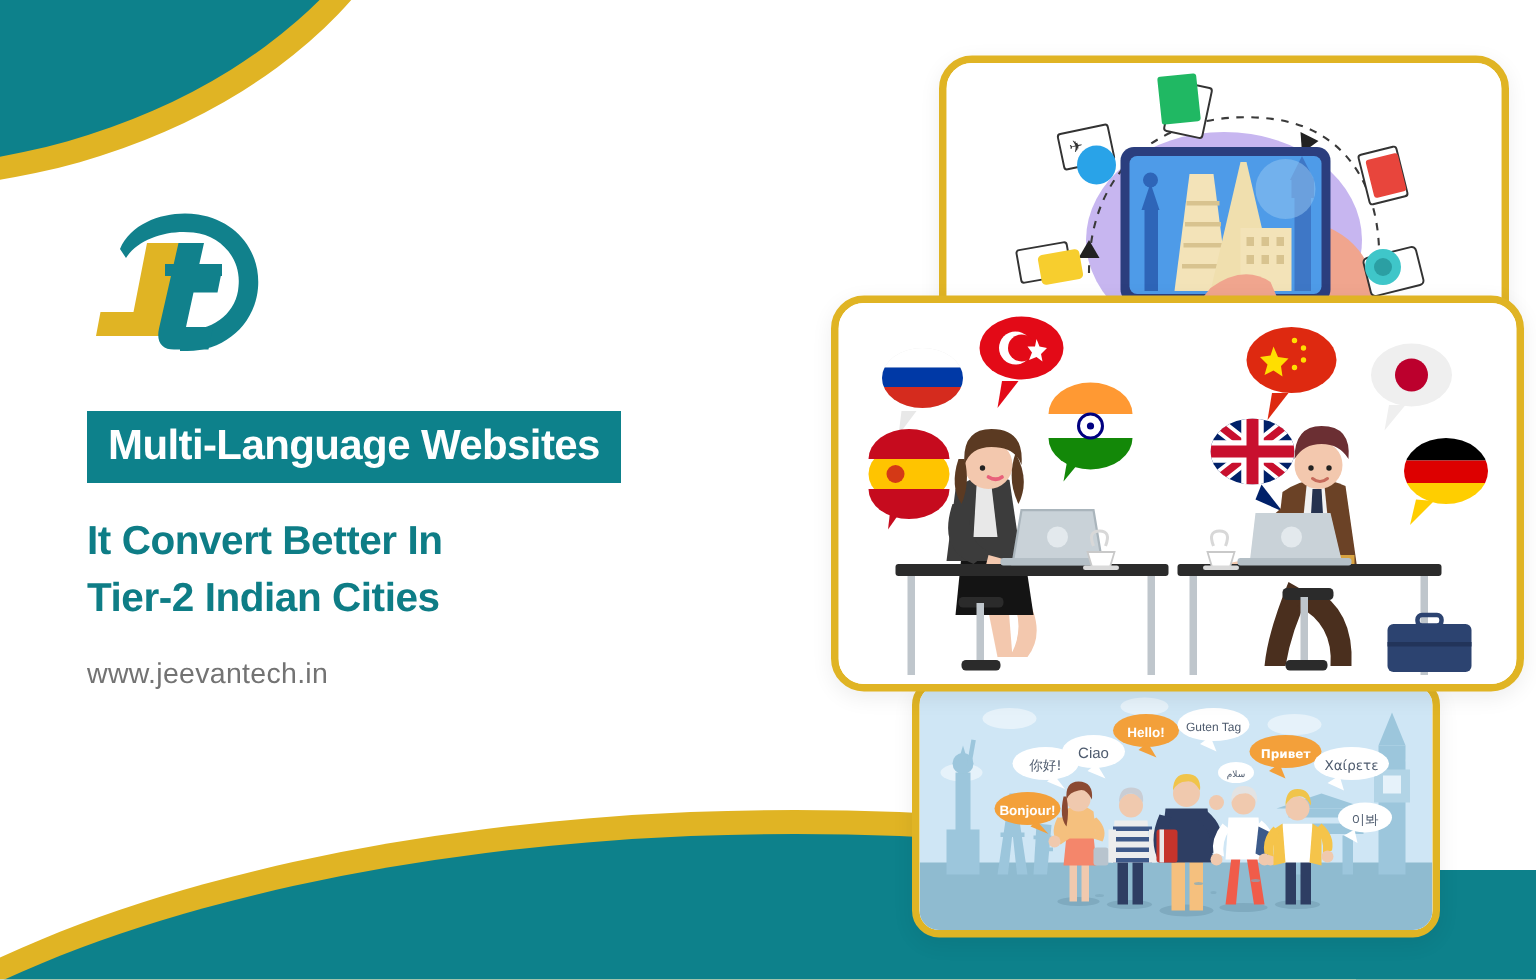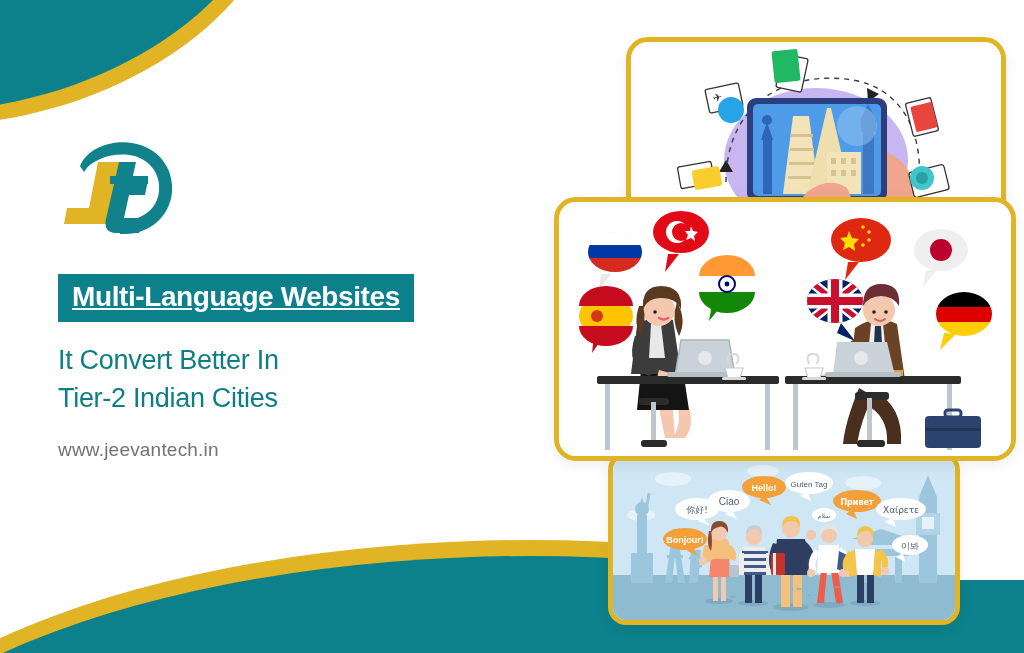--- a/index.html
+++ b/index.html
@@ -37,24 +37,24 @@
   }
 
   
   #left-col{position:absolute;left:58px;top:140px;width:460px;}
 
   #logo-wrap{width:118px;height:96px;position:relative;margin-bottom:38px;}
 
   #title-bar{
     display:inline-block;background:#0D818B;color:#ffffff;
     font-size:28px;font-weight:bold;letter-spacing:-0.4px;
-    padding:7px 14px 9px 14px;margin-bottom:19px;white-space:nowrap;text-decoration:underline;
+    padding:7px 14px 9px 14px;margin-bottom:19px;white-space:nowrap;
   }
   #subhead{
-    color:#0E7D86;font-size:27px;font-weight:normal;line-height:1.42;
+    color:#0E7D86;font-size:27px;font-weight:bold;line-height:1.42;
     letter-spacing:-0.3px;margin:0 0 21px 0;white-space:pre-line;
   }
   #website{
     color:#737373;font-size:19px;font-weight:normal;letter-spacing:0.2px;margin:0;
   }
 
   
   .card{
     position:absolute;background:#ffffff;border:5px solid #E0B424;
     border-radius:22px;overflow:hidden;

